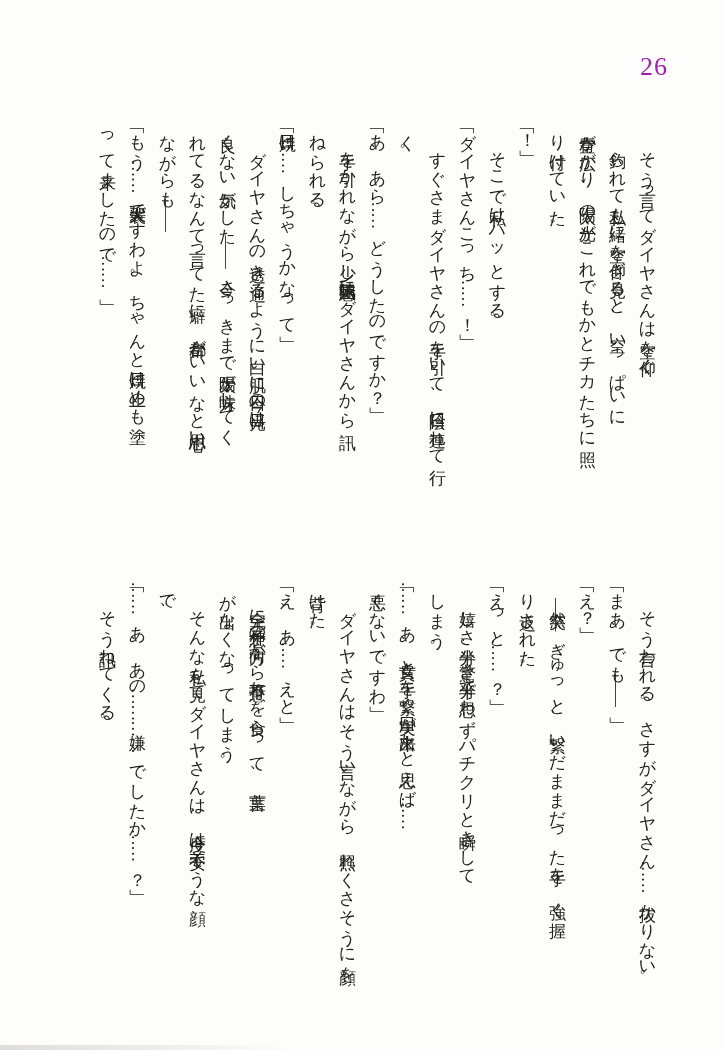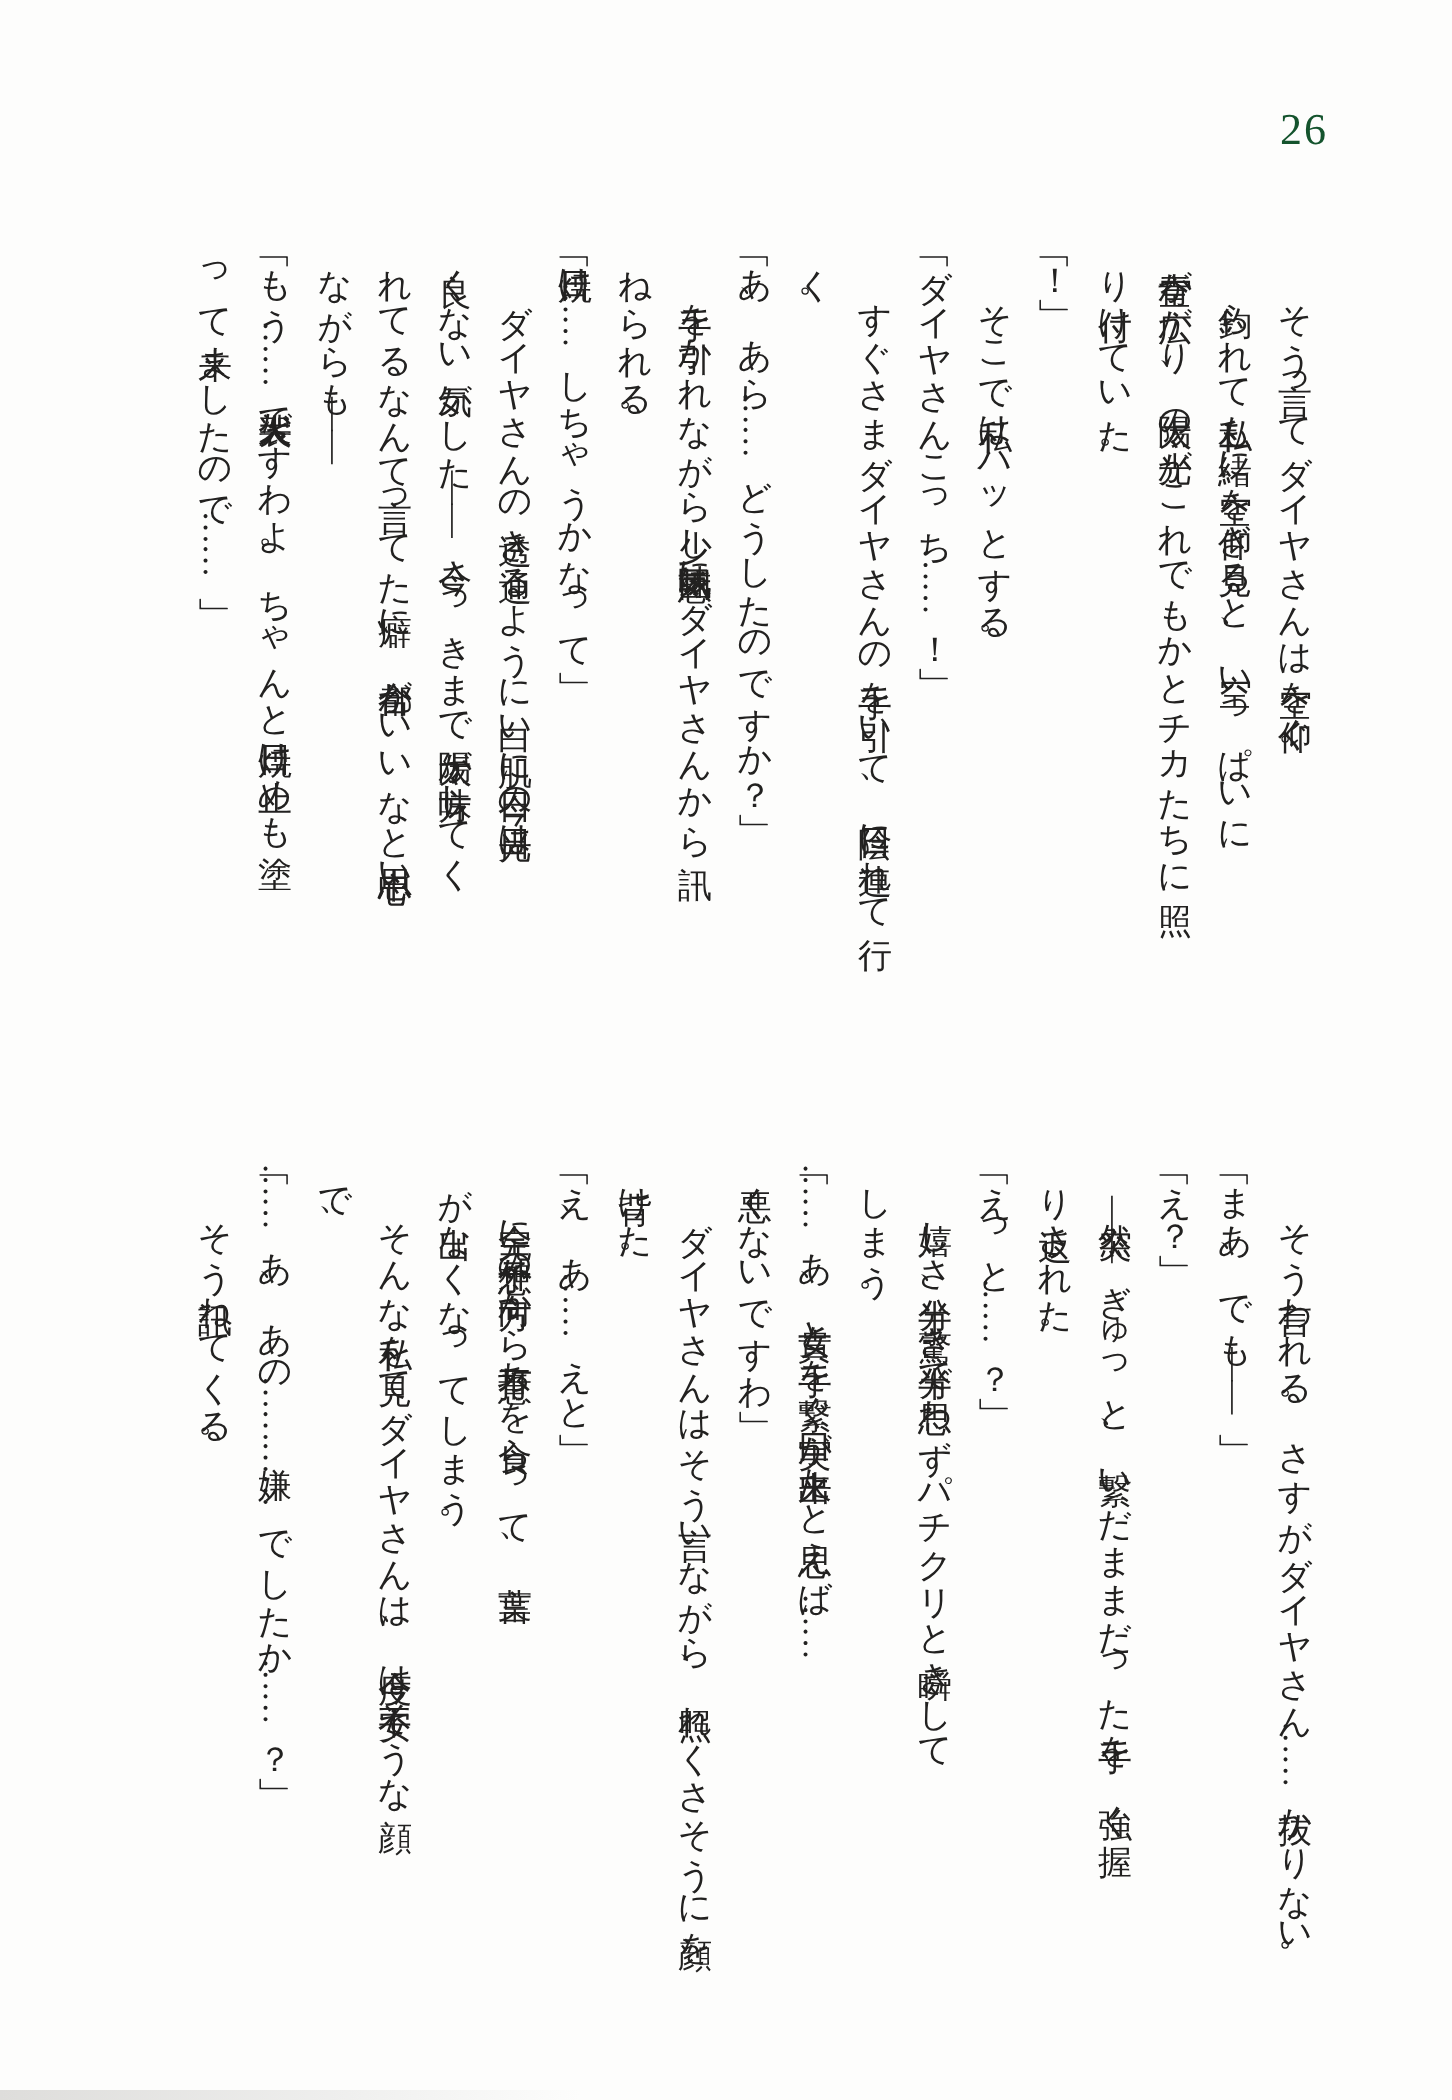--- a/index.html
+++ b/index.html
@@ -12,23 +12,23 @@
     height: 1050px;
     background: #fdfdfc;
     overflow: hidden;
     font-family: "Liberation Serif", serif;
     color: #242424;
   }
   .page-number {
     position: absolute;
     top: 52px;
     left: 640px;
-    font-size: 22px;
+    font-size: 26px;
     letter-spacing: 1px;
-    color: #14532d;
+    color: #a21caf;
     font-family: "Liberation Serif", serif;
   }
   .text-block {
     position: absolute;
     right: 64px;
     width: 572px;
     height: 402px;
     writing-mode: vertical-rl;
     text-orientation: mixed;
     font-size: 17px;

